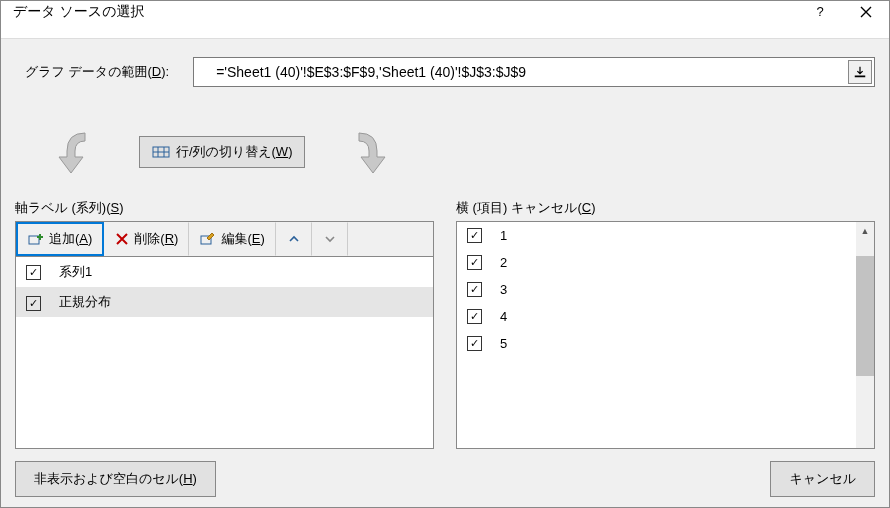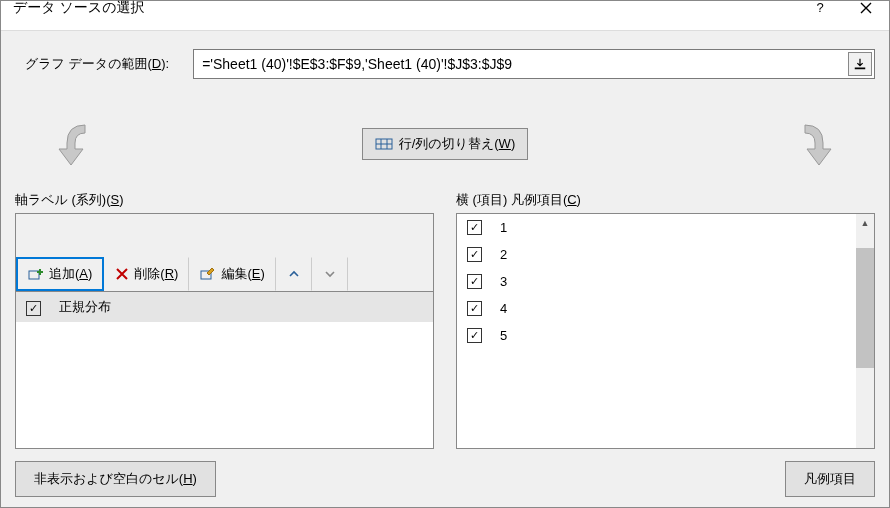--- a/index.html
+++ b/index.html
@@ -1,33 +1,33 @@
 <!DOCTYPE html>
 <html><head>
 <meta charset="utf-8">
 <style>
 * { box-sizing: border-box; margin: 0; padding: 0; }
 body { font-family: "Yu Gothic UI", "Meiryo", sans-serif; font-size: 13px; background: #f0f0f0; color: #000; }
 .dialog { width: 890px; height: 508px; background: #f0f0f0; border: 1px solid #888; position: relative; display: flex; flex-direction: column; }
-.titlebar { display: flex; align-items: center; height: 30px; padding: 0 0 16px 12px; background: #fff; border-bottom: 1px solid #ddd; }
+.titlebar { display: flex; align-items: center; height: 38px; padding: 0 0 16px 12px; background: #fff; border-bottom: 1px solid #ddd; }
 .titlebar-title { flex: 1; font-size: 14px; }
 .titlebar-btn { width: 46px; height: 36px; display: flex; align-items: center; justify-content: center; cursor: default; }
 .content { flex: 1; padding: 18px 14px 10px 14px; display: flex; flex-direction: column; }
 .range-row { display: flex; align-items: center; gap: 24px; margin-bottom: 40px; }
 .range-label { padding-left: 10px; }
-.range-input { flex: 1; height: 30px; border: 1px solid #7a7a7a; background: #fff; padding: 2px 28px 2px 8px; font-size: 14px; position: relative; display: flex; align-items: center; }
+.range-input { flex: 1; height: 30px; border: 1px solid #7a7a7a; background: #fff; padding: 2px 28px 2px 22px; font-size: 14px; position: relative; display: flex; align-items: center; }
 .range-picker { position: absolute; right: 2px; top: 2px; width: 24px; height: 24px; border: 1px solid #888; background: #f0f0f0; display: flex; align-items: center; justify-content: center; cursor: default; }
-.swap-row { display: flex; align-items: center; justify-content: space-between; gap: 24px; margin-bottom: 22px; }
+.swap-row { display: flex; align-items: center; justify-content: flex-start; gap: 24px; margin-bottom: 22px; }
 .arrow { width: 100px; height: 50px; }
 .swap-btn { border: 1px solid #888; background: #e1e1e1; padding: 6px 12px; display: flex; align-items: center; gap: 6px; cursor: default; }
 .lists-row { display: flex; gap: 22px; flex: 1; min-height: 0; }
 .list-panel { flex: 1; display: flex; flex-direction: column; min-width: 0; }
 .list-title { margin-bottom: 4px; }
 .toolbar { display: flex; border: 1px solid #888; border-bottom: none; }
-.tb-btn { border: 1px solid transparent; border-right: 1px solid #ccc; padding: 6px 10px; display: flex; align-items: center; gap: 5px; cursor: default; background: #f0f0f0; margin-top: 43px; }
+.tb-btn { border: 1px solid transparent; border-right: 1px solid #ccc; padding: 6px 10px; display: flex; align-items: center; gap: 5px; cursor: default; background: #f0f0f0; }
 .tb-btn.active { border: 2px solid #0078d7; }
 .tb-btn.arrow-btn { width: 36px; justify-content: center; padding: 6px 0; }
 .tb-gap { flex: 1; }
 .list-box { border: 1px solid #888; background: #fff; flex: 1; overflow-y: auto; position: relative; }
 .list-item { display: flex; align-items: center; gap: 18px; padding: 6px 10px; }
 .list-item.sel { background: #e5e5e5; align-items: flex-end; }
 .chk { width: 15px; height: 15px; border: 1px solid #333; display: flex; align-items: center; justify-content: center; font-size: 11px; }
 .chk::after { content: "✓"; }
 .footer { display: flex; padding-top: 12px; gap: 12px; align-items: center; justify-content: flex-end; }
 .footer-btn { border: 1px solid #888; background: #e1e1e1; padding: 8px 18px; cursor: default; min-width: 90px; text-align: center; }
@@ -119,30 +119,34 @@
               </svg>
           </div>
           <div class="tb-btn arrow-btn">
             <svg width="12" height="12" viewBox="0 0 12 12">
                 <path d="M2 4 L6 8 L10 4" stroke="#888" stroke-width="1.6" fill="none"></path>
               </svg>
           </div>
           <div class="tb-gap"></div>
         </div>
         <div class="list-box" id="legend-list">
+            <div class="list-item">
+              <span class="chk"></span>
+              <span>系列1</span>
+            </div>
             <div class="list-item sel">
               <span class="chk"></span>
               <span>正規分布</span>
             </div>
           </div>
       </div>
 
       <div class="list-panel">
         <div class="list-title">
-          <span>横 (項目) 凡例項目(</span><span class="underline-key">C</span><span>)</span>
+          <span>横 (項目) キャンセル(</span><span class="underline-key">C</span><span>)</span>
         </div>
         <div class="list-box" id="axis-list">
           <div class="list-item">
               <span class="chk"></span>
               <span>1</span>
             </div>
             <div class="list-item">
               <span class="chk"></span>
               <span>2</span>
             </div>
@@ -165,17 +169,17 @@
         </div>
       </div>
 
     </div>
 
     <div class="footer">
       <div class="footer-btn">
         <span>非表示および空白のセル(</span><span class="underline-key">H</span><span>)</span>
       </div>
       <div class="spacer"></div>
-      <div class="footer-btn">凡例項目</div>
+      <div class="footer-btn">キャンセル</div>
     </div>
 
   </div>
 </div>
 
 </body></html>

